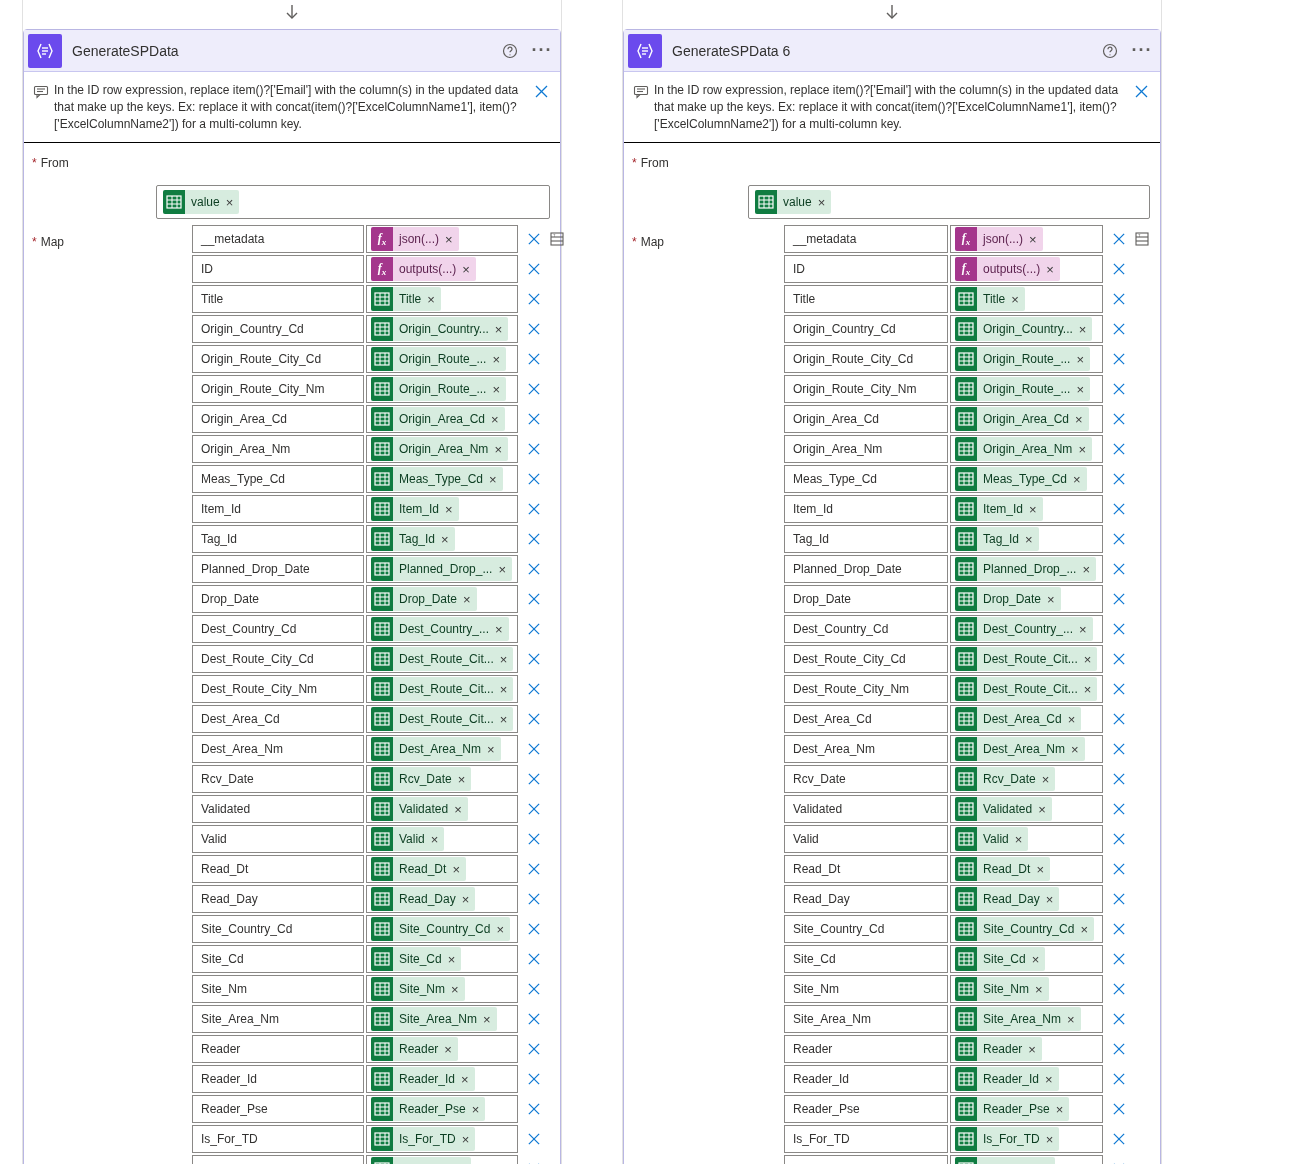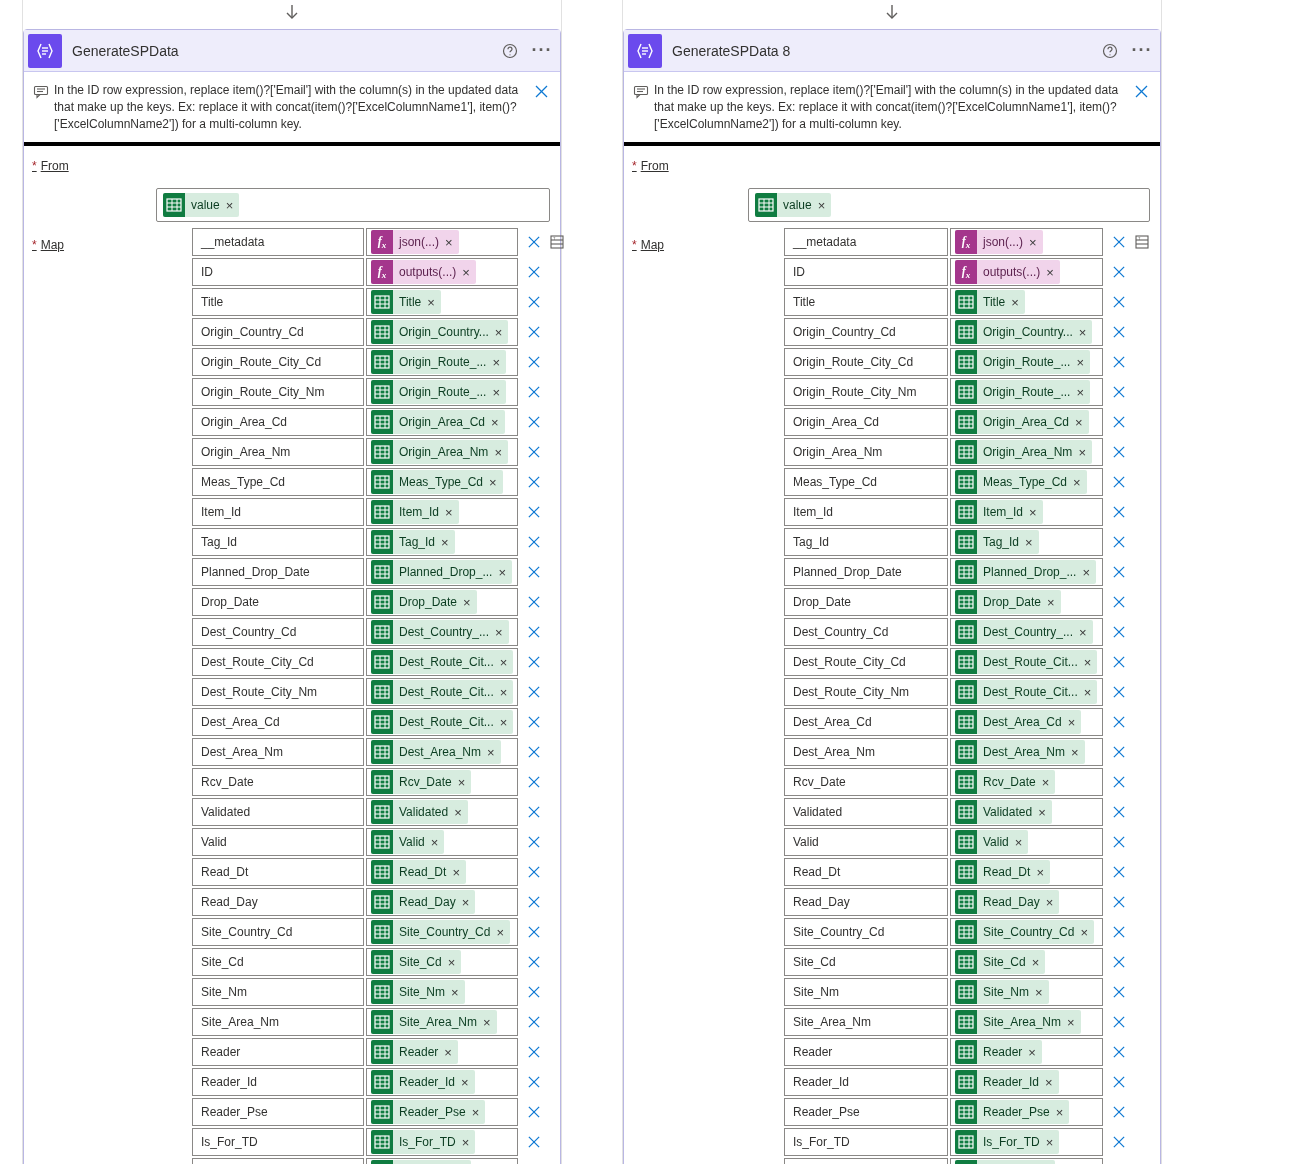--- a/index.html
+++ b/index.html
@@ -73,21 +73,21 @@
     justify-content: center;
     color: #605e5c;
     cursor: pointer;
   }
   .menu-icon { font-size: 18px; letter-spacing: 1px; font-weight: bold; }
 
   .info-bar {
     display: flex;
     align-items: flex-start;
     padding: 10px 8px 10px 6px;
-    border-bottom: 4px solid #000000;
+    border-bottom: 1px solid #000000;
     font-size: 12px;
     color: #323130;
   }
   .info-icon {
     width: 22px;
     height: 18px;
     flex-shrink: 0;
     display: flex;
     align-items: center;
     justify-content: center;
@@ -118,21 +118,20 @@
     display: flex;
     align-items: flex-start;
     padding: 3px 10px 3px 8px;
   }
   .body-label {
     width: 124px;
     flex-shrink: 0;
     font-size: 12px;
     color: #323130;
     padding-top: 10px;
-    text-decoration: underline;
   }
   .req::before { content: "*"; color: #a4262c; margin-right: 4px; }
 
   .from-box {
     flex: 1;
     border: 1px solid #8a8886;
     padding: 4px 6px;
     min-height: 32px;
     display: flex;
     align-items: center;
@@ -1203,21 +1202,21 @@
     <div class="card-header">
       <div class="card-header-icon">
         <svg width="20" height="20" viewBox="0 0 20 20" stroke="#fff" fill="none" stroke-width="1.4">
           <path d="M6 3 L3 10 L6 17"></path>
             <path d="M14 3 L17 10 L14 17"></path>
             <line x1="7" y1="7" x2="13" y2="7"></line>
             <line x1="7" y1="10" x2="13" y2="10"></line>
             <line x1="7" y1="13" x2="11" y2="13"></line>
         </svg>
       </div>
-      <div class="card-title">GenerateSPData 8</div>
+      <div class="card-title">GenerateSPData 6</div>
       <div class="card-header-actions">
         <div class="help-icon">
           <svg width="16" height="16" viewBox="0 0 16 16" fill="none" stroke="#605e5c" stroke-width="1.2">
             <circle cx="8" cy="8" r="6.5"></circle>
               <path d="M6 6.2c0-1.1.9-2 2-2s2 .9 2 2c0 1-.7 1.3-1.3 1.8-.5.4-.7.7-.7 1.3"></path>
               <circle cx="8" cy="11.8" r=".6" fill="#605e5c" stroke="none"></circle>
           </svg>
         </div>
         <div class="menu-icon">···</div>
       </div>

